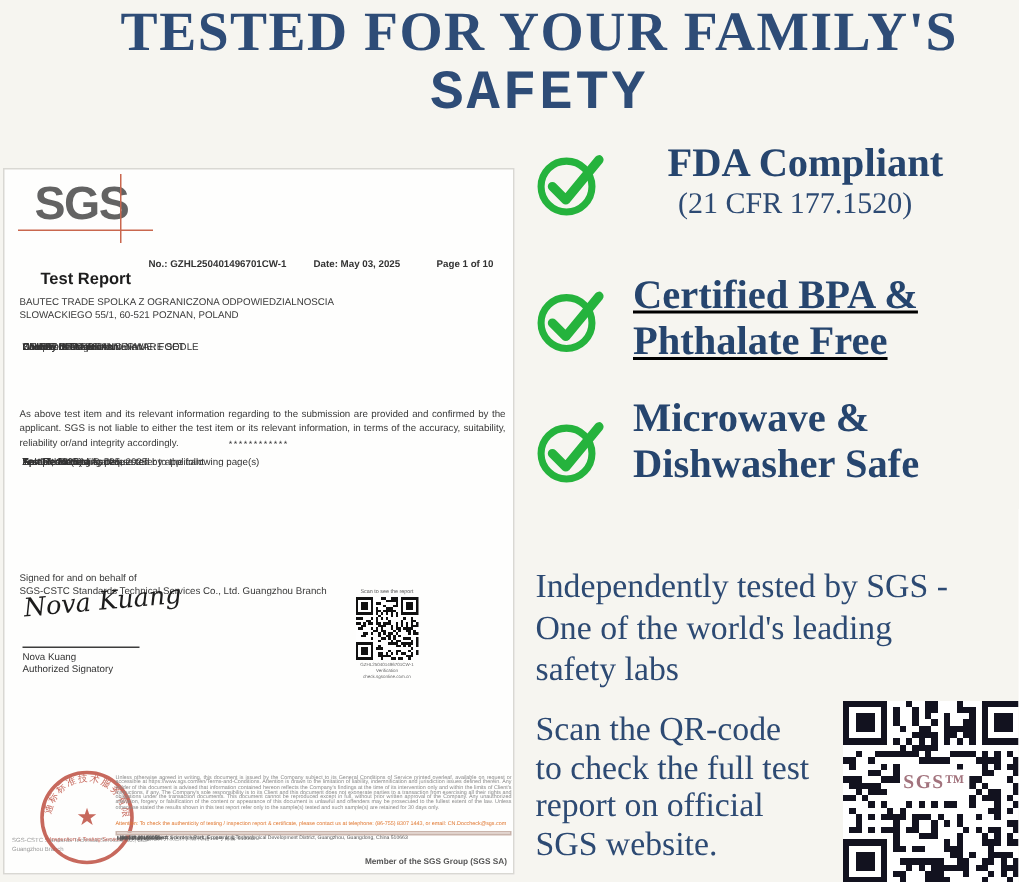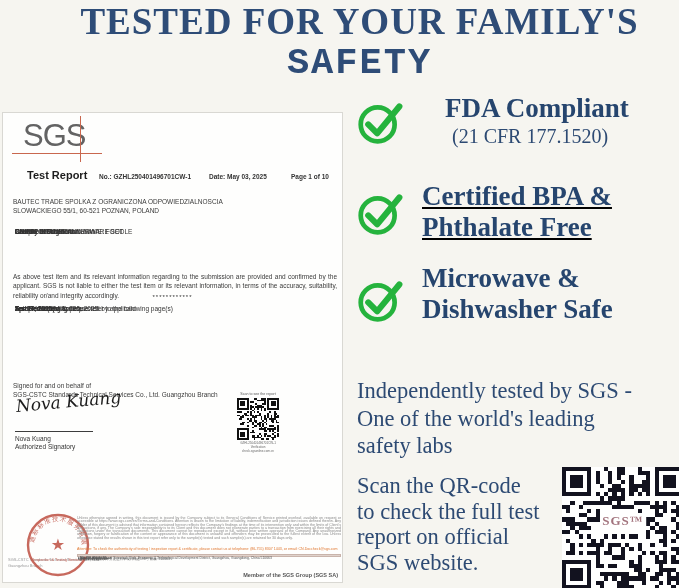--- a/index.html
+++ b/index.html
@@ -7,25 +7,25 @@
          font-family:"Liberation Sans",sans-serif;}
   
   .title{position:absolute;left:0;top:2px;width:100%;text-align:center;
          font-family:"Liberation Serif",serif;font-weight:700;color:#2e4c77;margin-left:20px;}
   .title .t1{font-size:37px;line-height:40px;letter-spacing:1px;}
   .title .t2{font-size:37px;line-height:42px;letter-spacing:2px;font-family:Liberation Mono, monospace;}
   
   .doc{position:absolute;left:2px;top:112px;width:341px;height:471px;background:#fefefd;
        border:1px solid #d9d8d3;box-sizing:border-box;color:#333;}
   .doc *{position:absolute;}
-  .logo{left:20px;top:5px;font-size:31px;font-weight:400;color:#636363;letter-spacing:-1px;
+  .logo{left:20px;top:5px;font-size:31px;font-weight:700;color:#636363;letter-spacing:-1px;
         font-family:"Liberation Sans",sans-serif;}
   .logo-h{left:9px;top:40px;width:90px;height:1px;background:#c9674e;}
   .logo-v{left:77px;top:3px;width:1px;height:46px;background:#c9674e;}
-  .rep-title{left:24px;top:56px;font-size:11px;font-weight:700;color:#1d1d1d;}
+  .rep-title{left:24px;top:67px;font-size:11px;font-weight:700;color:#1d1d1d;}
   .rep-no{left:96px;top:60px;font-size:6.5px;font-weight:700;}
   .rep-date{left:206px;top:60px;font-size:6.5px;font-weight:700;}
   .rep-page{left:288px;top:60px;font-size:6.5px;font-weight:700;}
   .applicant{left:10px;top:84px;width:324px;font-size:6.5px;line-height:9px;color:#3a3a3a;white-space:pre-line;}
   .rows1{left:12px;top:113px;width:322px;position:absolute;}
   .rows2{left:12px;top:189px;width:322px;position:absolute;}
   .rows1 .row,.rows2 .row{position:static;display:flex;font-size:6.5px;line-height:12px;}
   .rows2 .row{line-height:14px;}
   .row .lab{width:104px;flex:none;}
   .row .col{width:8px;flex:none;}

